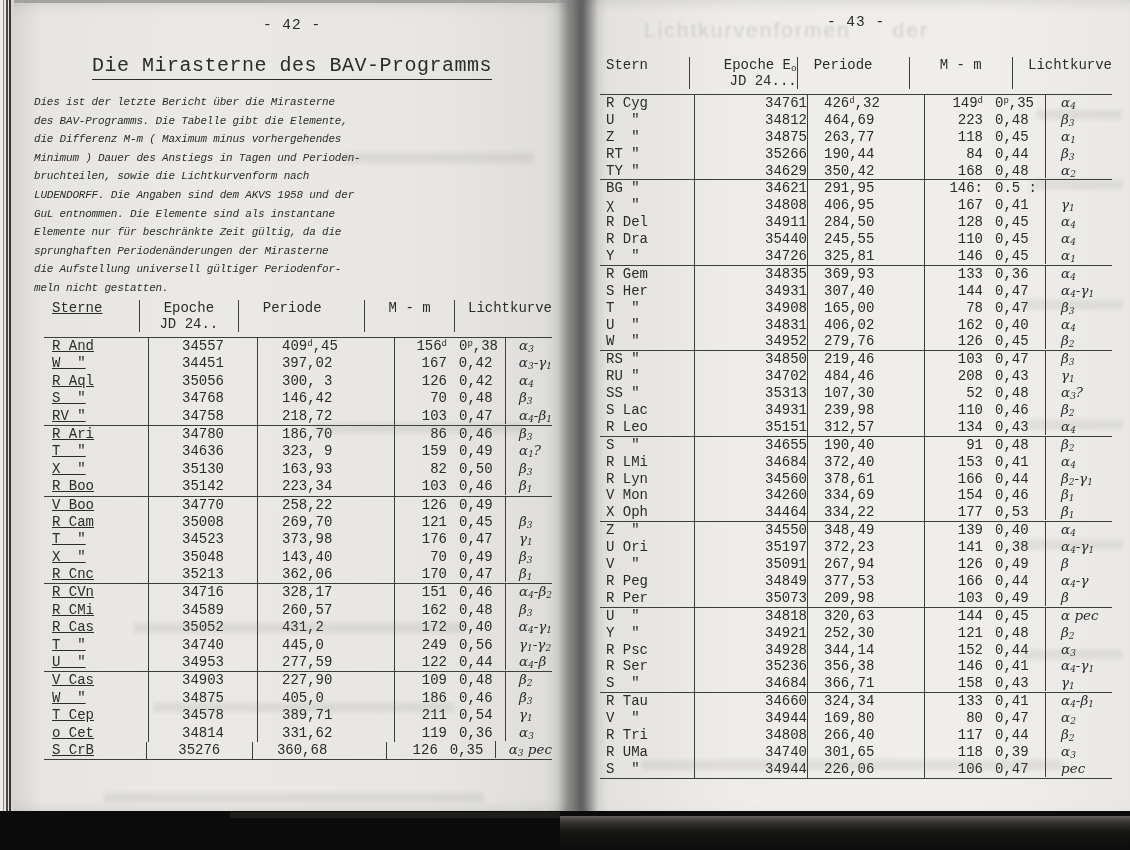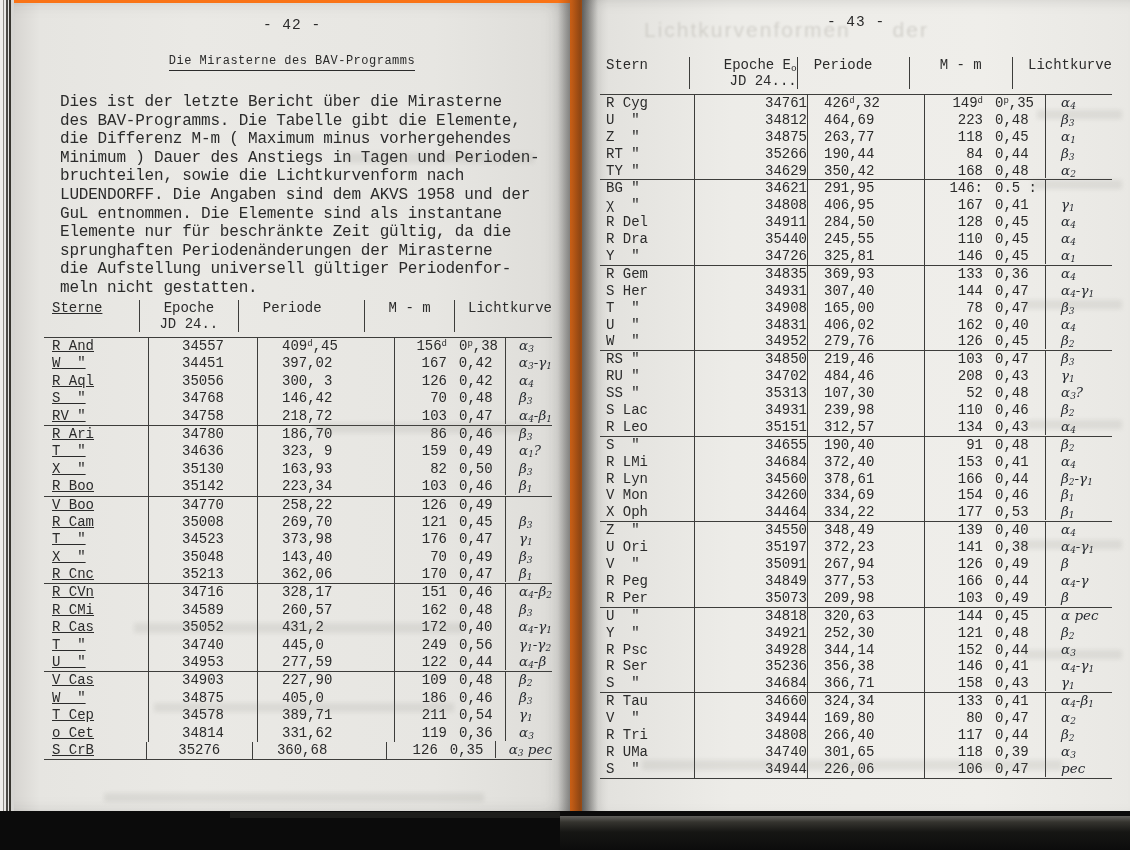--- a/index.html
+++ b/index.html
@@ -1,16 +1,16 @@
 <!DOCTYPE html>
 <html><head>
 <meta charset="utf-8">
 <style>
   html,body{margin:0;padding:0;background:#0a0a0a;}
-  .scan{position:relative;width:1130px;height:850px;background:#f97316;overflow:hidden;
+  .scan{position:relative;width:1130px;height:850px;background:#a3a3a3;overflow:hidden;
         font-family:"Liberation Mono","DejaVu Sans Mono",monospace;color:#2b2b2b;}
 
   
   .page{position:absolute;overflow:hidden;}
   .page-left{left:14px;top:3px;width:556px;height:809px;
     background:linear-gradient(90deg,#d7d5d1 0px,#e6e5e1 26px,#eae9e5 180px,#e7e6e2 420px,#dddcd8 556px);
     box-shadow:inset -14px 0 22px -12px rgba(30,30,30,.55);}
   .page-right{left:582px;top:0;width:548px;height:818px;
     background:linear-gradient(90deg,#c9c8c4 0px,#e3e2de 26px,#edecE8 150px,#efeeea 400px,#e9e8e4 548px);
     box-shadow:inset 12px 0 20px -10px rgba(30,30,30,.5);}
@@ -22,24 +22,24 @@
     background:linear-gradient(90deg,#efeeeb 0 3px,#8d8b86 3px 4px,#e9e8e5 4px 6px,#4a4844 6px 8px,#e3e2df 8px 9px,#37352f 9px 11px,#d6d5d2 11px 14px);}
   .bottom-band{position:absolute;left:0;top:811px;width:1130px;height:39px;background:#0b0b0b;}
   .band-grad{position:absolute;left:560px;top:816px;width:570px;height:34px;
     background:linear-gradient(180deg,#62615e 0,#35342f 6px,#161614 16px,#0c0c0c 100%);}
   .band-notch{position:absolute;left:230px;top:812px;width:330px;height:6px;background:#1d1d1b;}
   .sm{position:absolute;background:rgba(118,116,110,.12);filter:blur(2px);border-radius:2px;}
 
   
   .pnum{position:absolute;left:0;width:100%;text-align:center;font-size:14.5px;letter-spacing:1px;}
   .pl-num{top:14px;}
-  .heading{position:absolute;top:51px;left:0;width:100%;text-align:center;font-size:12px;}
+  .heading{position:absolute;top:51px;left:0;width:100%;text-align:center;font-size:20px;}
   .heading span{border-bottom:1.4px solid #2b2b2b;padding-bottom:2px;letter-spacing:.5px;}
-  .para{position:absolute;left:46px;top:90px;width:505px;font-size:16px;line-height:18.6px;
-        white-space:pre-line;letter-spacing:-0.2px;}
+  .para{position:absolute;left:20px;top:90px;width:505px;font-size:11px;line-height:18.6px;
+        white-space:pre-line;letter-spacing:-0.2px;font-style:italic;}
 
   
   .ghost-h{position:absolute;top:18px;left:62px;width:440px;font-family:"Liberation Sans",sans-serif;
     font-size:21px;letter-spacing:2px;word-spacing:34px;color:#c9c7c1;filter:blur(1.1px);opacity:.75;}
 
   
   .tbl{position:absolute;font-size:14px;}
   .lt{left:30px;top:294px;width:508px;}
   .rt{left:18px;top:54px;width:512px;}
   .thr{display:flex;border-bottom:1.4px solid #3d3d3b;padding:3px 0 5px 0;}

